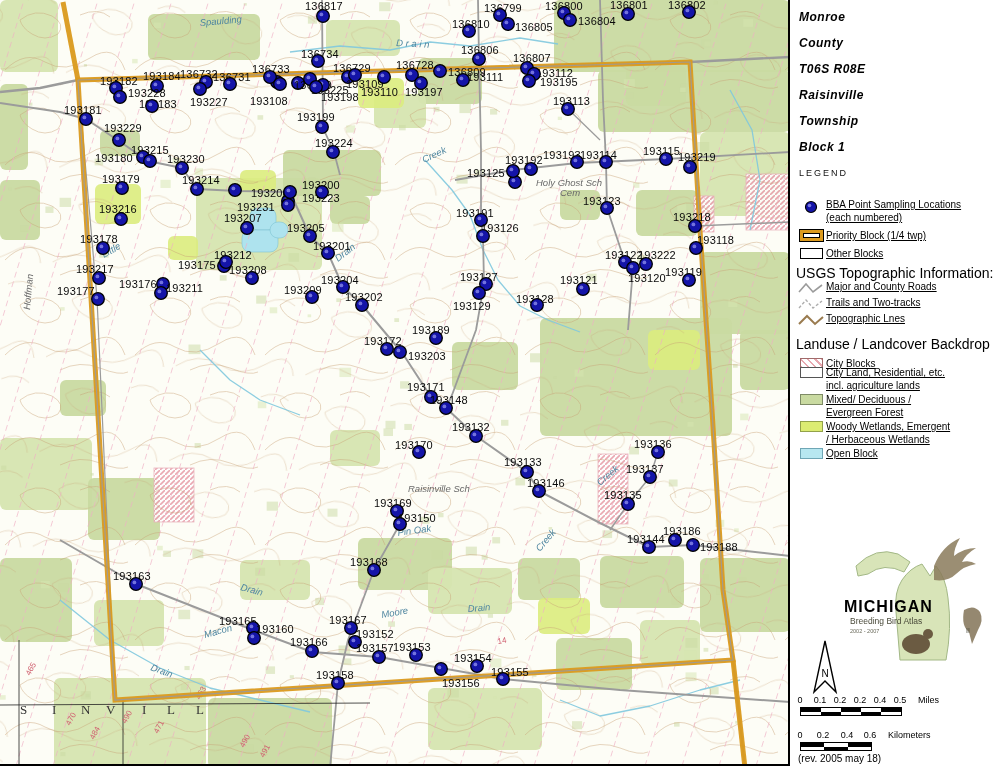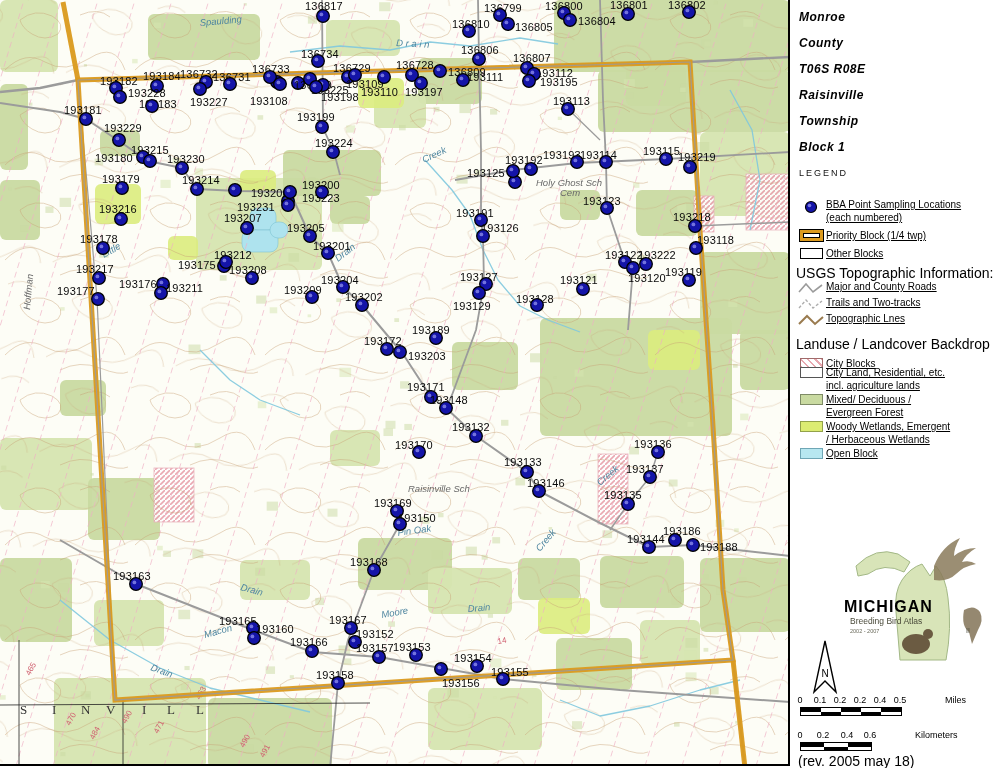--- a/index.html
+++ b/index.html
@@ -22,26 +22,26 @@
   .sw-other{border:1px solid #000;background:#fff;}
   .sw-city{border:1px solid #a06a6a;background:repeating-linear-gradient(45deg,#E8A8B0 0 2px,#fff 2px 5px);}
   .sw-open{border:1px solid #555;background:#fff;}
   .sw-mixed{border:1px solid #7e8b66;background:#C9DAA1;}
   .sw-woody{border:1px solid #93a24a;background:#DCEC72;}
   .sw-water{border:1px solid #6fa6b5;background:#B7E7F0;}
 
   
   .ticksrow{position:absolute;height:10px;font-size:9px;color:#000;}
   .ticksrow span{position:absolute;transform:translateX(-50%);white-space:nowrap;}
-  .ticksrow .unit{transform:none;margin-left:27px;}
+  .ticksrow .unit{transform:none;}
   .bar{position:absolute;height:7px;border:1px solid #000;box-sizing:content-box;background:#fff;}
   .seg{position:absolute;top:0;height:100%;}
   .sa{background:linear-gradient(to bottom,#000 0 50%,#fff 50% 100%);}
   .sb{background:linear-gradient(to bottom,#fff 0 50%,#000 50% 100%);}
-  .rev{position:absolute;font-size:14px;color:#000;text-align:center;}
+  .rev{position:absolute;font-size:10px;color:#000;text-align:center;}
 </style>
 </head>
 <body>
 
 <div id="stage">
 
   <div id="mapwrap">
     <svg id="mapsvg" width="790" height="766" viewBox="0 0 790 766">
       <defs>
         <pattern id="contourP" width="130" height="95" patternUnits="userSpaceOnUse">

